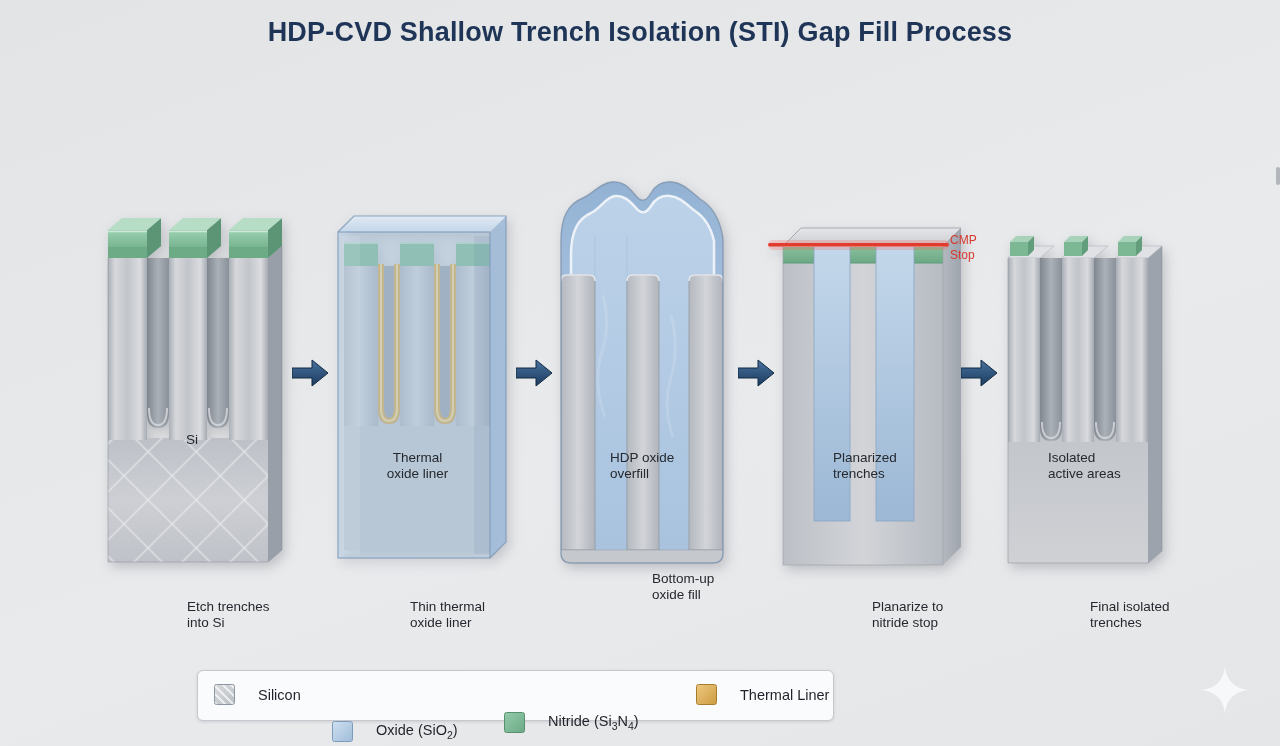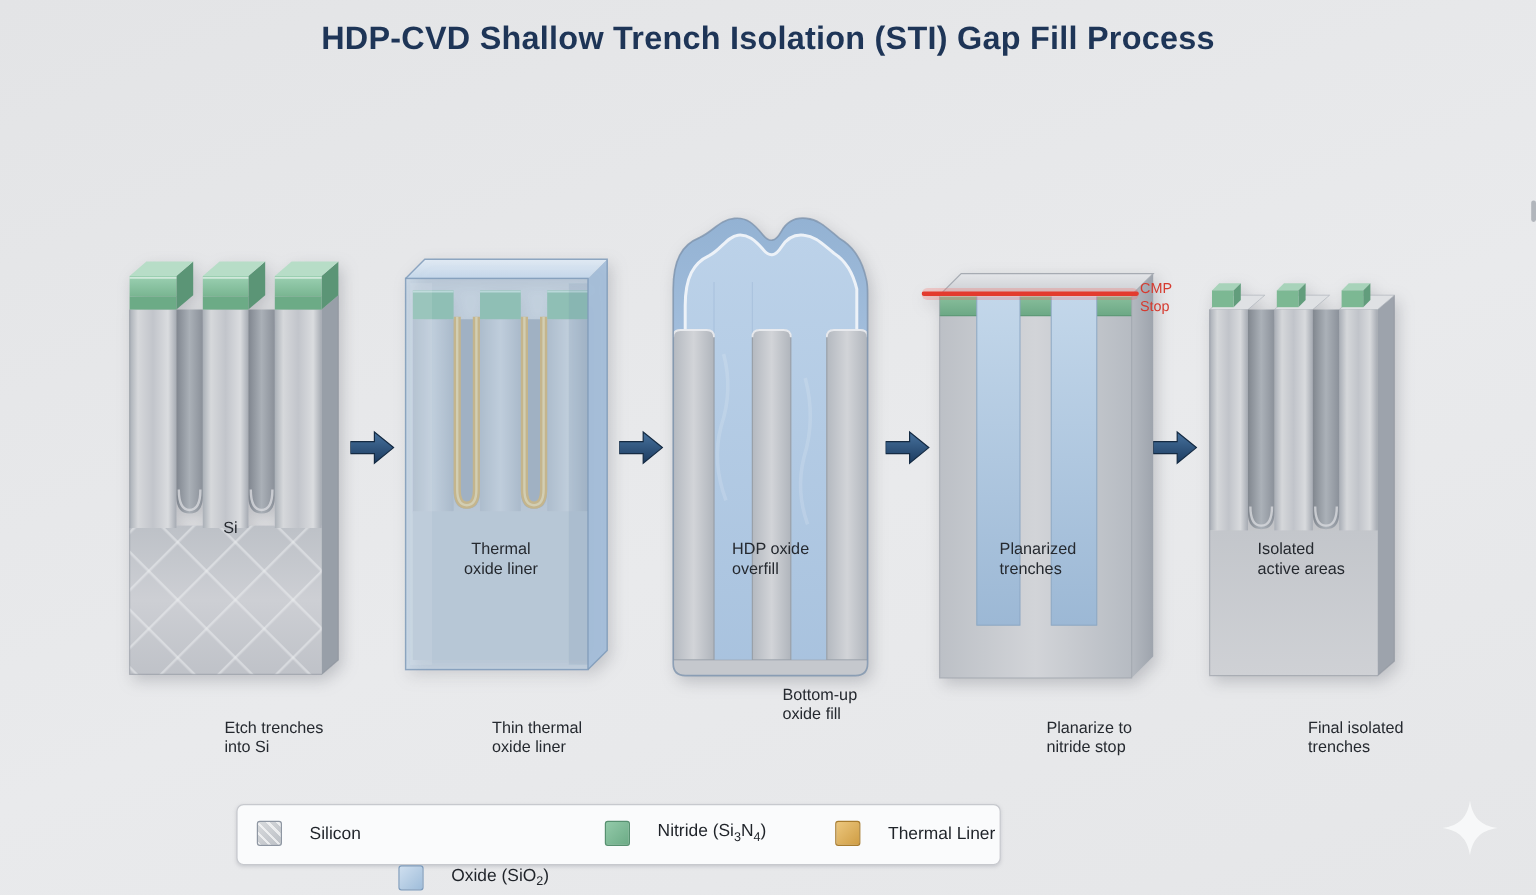--- a/index.html
+++ b/index.html
@@ -378,21 +378,21 @@
 
   <div class="legend">
     <div class="legend-item" style="left:16px;">
       <span class="swatch silicon"></span>
       <span class="legend-label">Silicon</span>
     </div>
     <div class="legend-item" style="left:134px;margin-top:37px;">
       <span class="swatch oxide"></span>
       <span class="legend-label"><span>Oxide (SiO</span><sub>2</sub><span>)</span></span>
     </div>
-    <div class="legend-item" style="left:306px;">
+    <div class="legend-item" style="left:306px;margin-top:28px;">
       <span class="swatch nitride"></span>
       <span class="legend-label"><span>Nitride (Si</span><sub>3</sub><span>N</span><sub>4</sub><span>)</span></span>
     </div>
     <div class="legend-item" style="left:498px;">
       <span class="swatch liner"></span>
       <span class="legend-label">Thermal Liner</span>
     </div>
   </div>
 
   <svg class="sparkle" width="46" height="46" viewBox="0 0 46 46">

